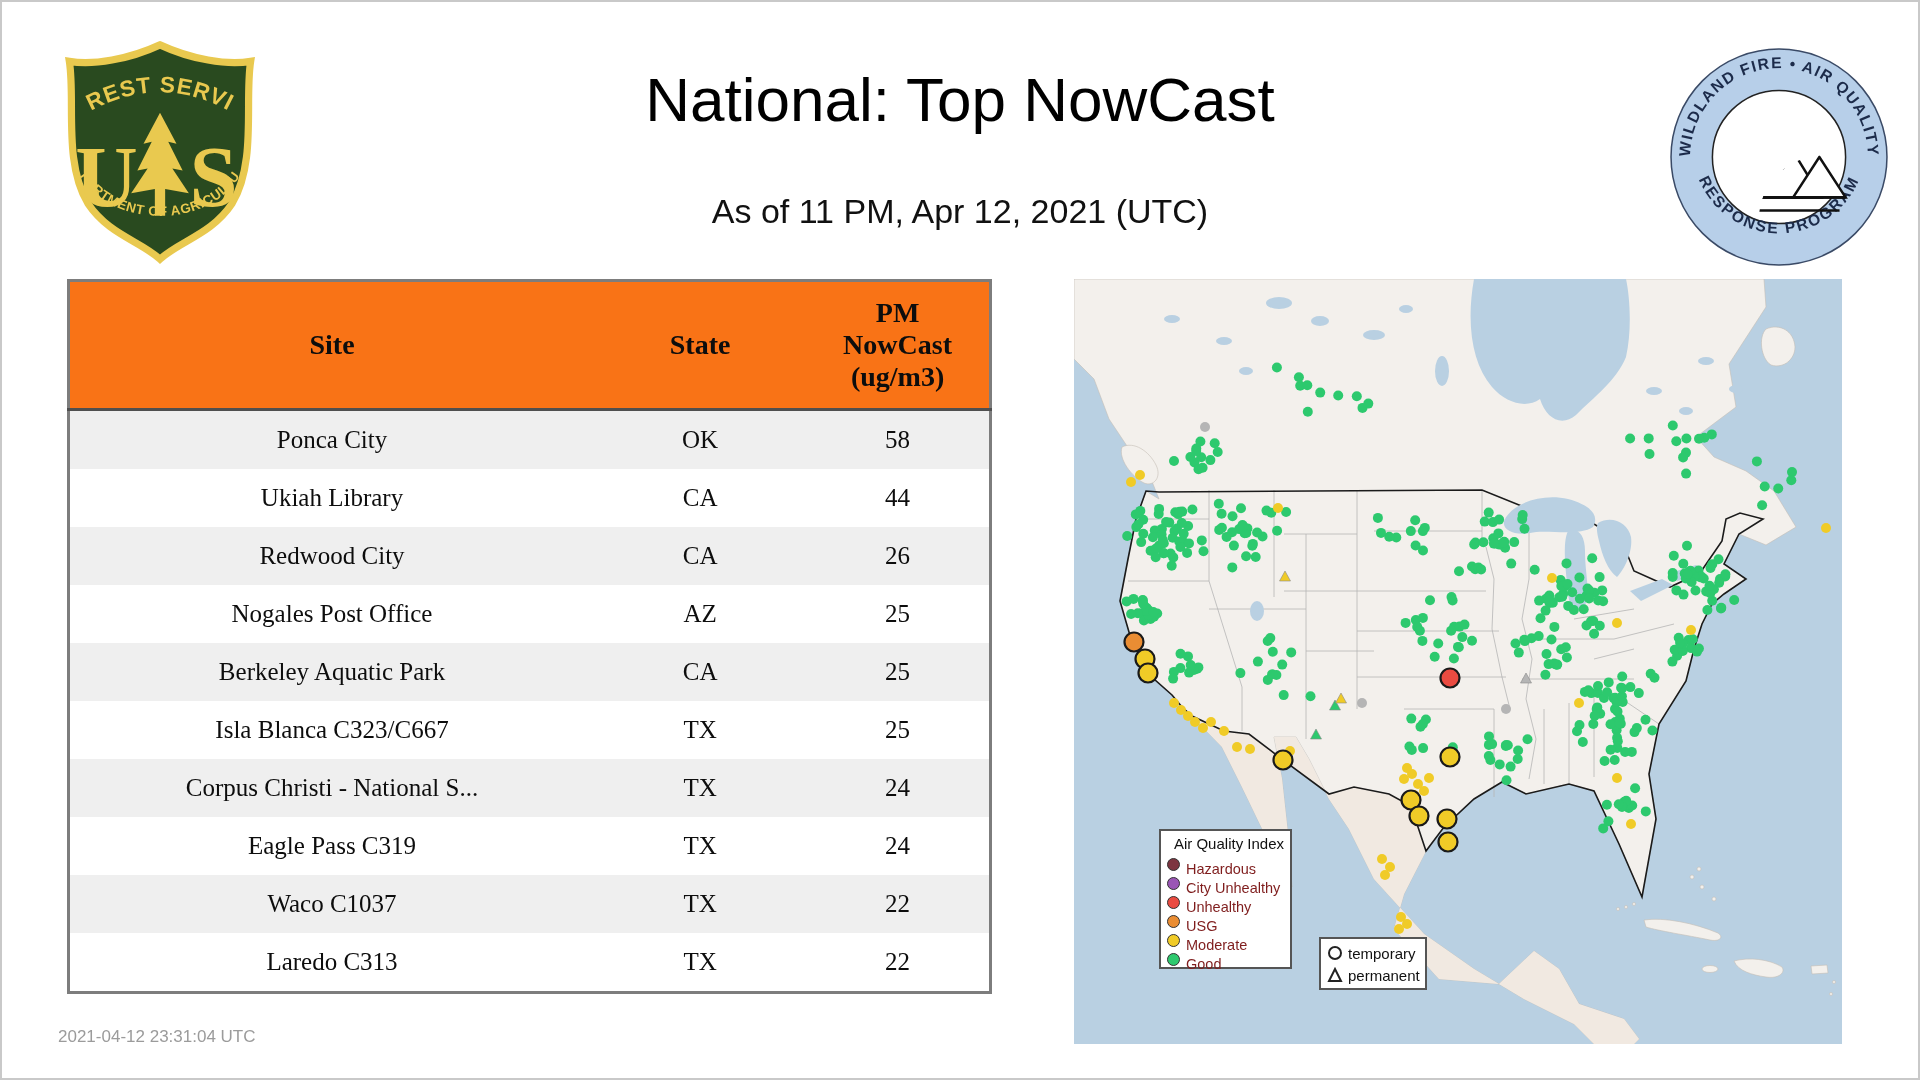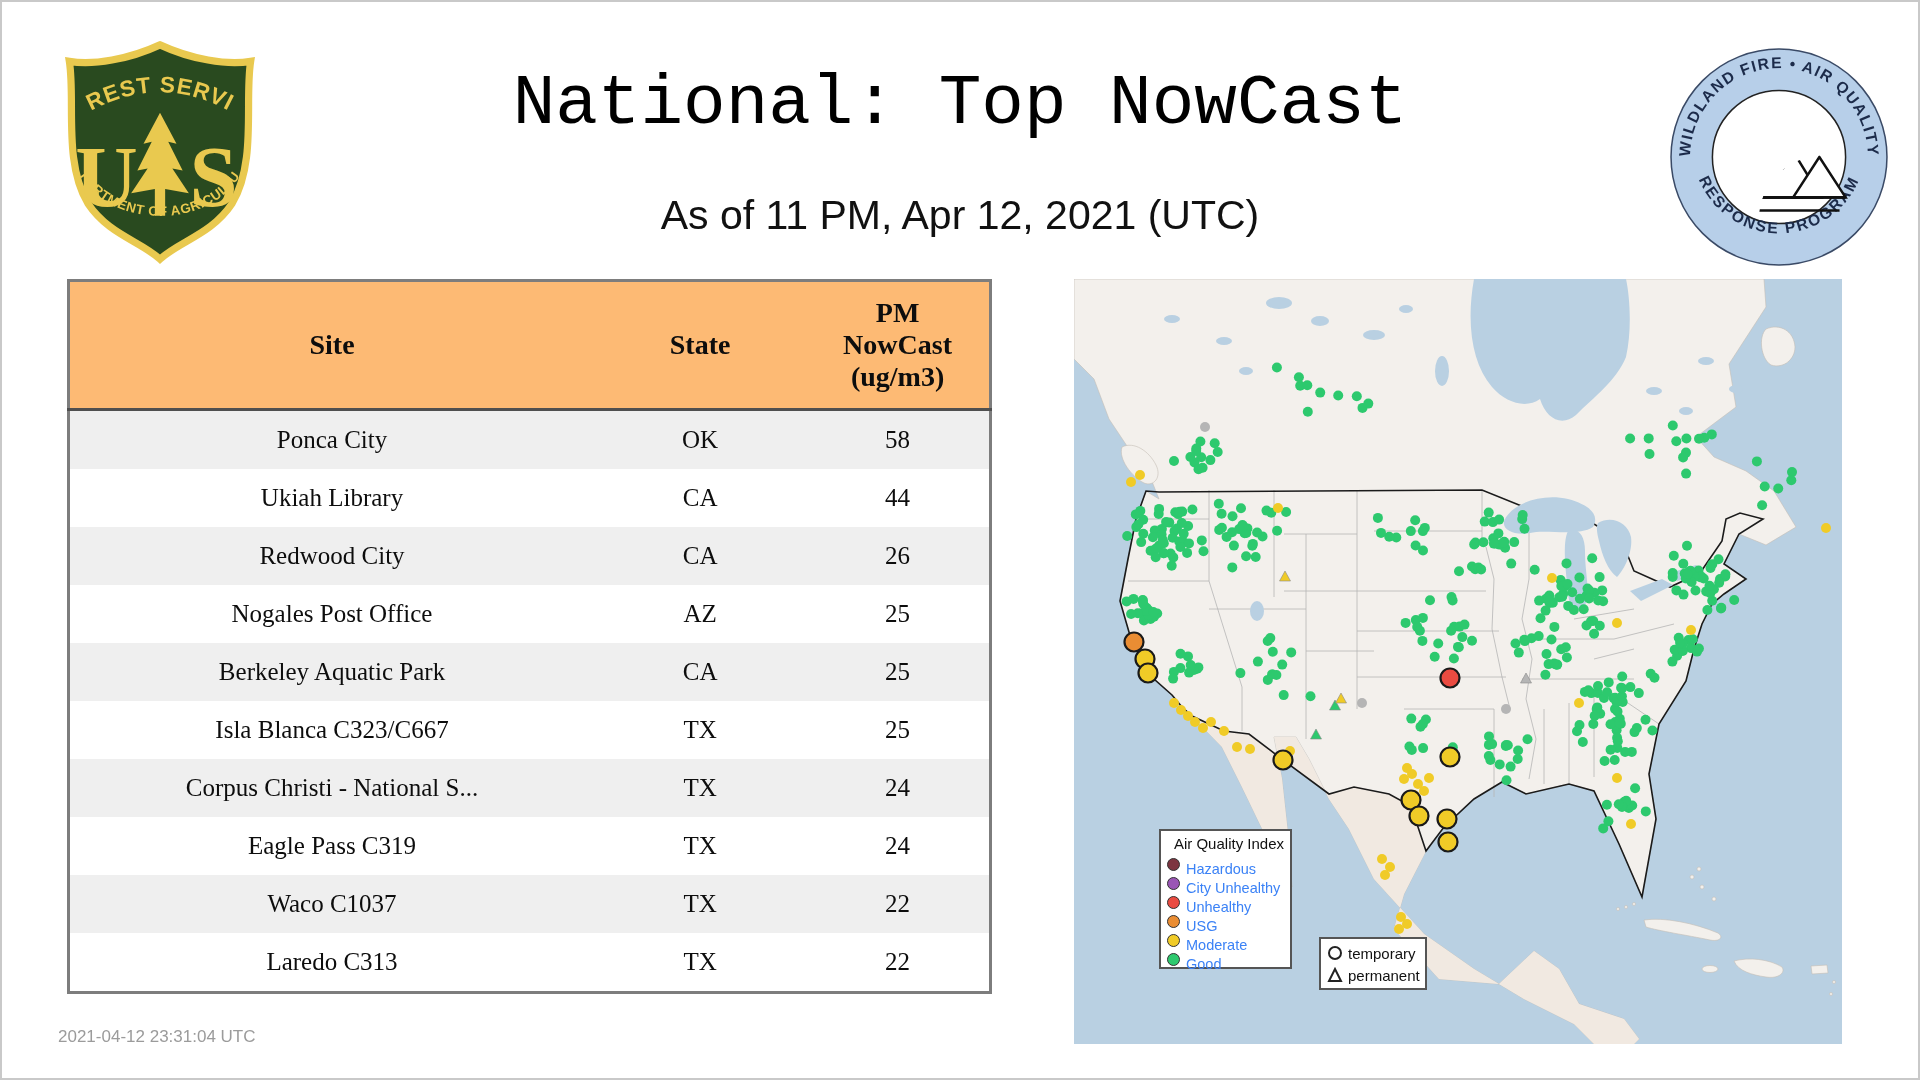--- a/index.html
+++ b/index.html
@@ -3,44 +3,44 @@
 <meta charset="utf-8">
 <style>
   html,body{margin:0;padding:0;background:#fff;}
   .page{position:relative;width:1920px;height:1080px;background:#ffffff;
         border:2px solid #c9c9c9;box-sizing:border-box;overflow:hidden;
         font-family:"Liberation Sans",sans-serif;}
   
   .fs-logo{position:absolute;left:55px;top:36px;width:206px;height:228px;}
   .wf-logo{position:absolute;left:1666px;top:44px;width:222px;height:222px;}
   .title{position:absolute;left:0;right:0;top:62px;text-align:center;
-         font-size:71px;color:#000;letter-spacing:0;font-family:Liberation Mono, monospace;}
+         font-size:62px;color:#000;letter-spacing:0;}
   .subtitle{position:absolute;left:0;right:0;top:190px;text-align:center;
-            font-size:41px;color:#111;}
+            font-size:34px;color:#111;}
   
   .table-wrap{position:absolute;left:65px;top:277px;width:925px;}
   table.now{width:100%;border-collapse:collapse;border:3px solid #7d7d7d;
             font-family:"Liberation Serif",serif;color:#0d0d0d;}
-  table.now thead th{background:#fdba74;height:124px;font-size:28px;font-weight:bold;
+  table.now thead th{background:#f97316;height:124px;font-size:28px;font-weight:bold;
             border-bottom:3px solid #4f4f4f;text-align:center;vertical-align:middle;}
   table.now thead th .hline{display:block;line-height:1.15;}
   table.now tbody td{height:58px;font-size:25px;text-align:center;vertical-align:middle;padding:0;}
   table.now tbody tr:nth-child(odd){background:#efefef;}
   table.now tbody tr:nth-child(even){background:#ffffff;}
   .col-site{width:57%;margin-left:36px;} .col-state{width:23%;margin-top:30px;} .col-pm{width:20%;}
   
   .map-wrap{position:absolute;left:1072px;top:277px;width:768px;height:765px;}
   .map-svg{position:absolute;left:0;top:0;width:100%;height:100%;display:block;}
   .aqi-legend{position:absolute;left:85px;top:550px;width:133px;height:140px;
       background:#fff;border:2px solid #555;box-sizing:border-box;padding:4px 6px 2px 6px;}
   .aqi-legend .lg-title{font-size:15px;color:#111;text-align:right;margin-bottom:3px;}
   .lg-row{display:flex;align-items:center;height:19px;}
   .lg-swatch{width:13px;height:13px;border-radius:50%;border:1.6px solid #333;
       box-sizing:border-box;margin-right:6px;flex:0 0 13px;}
-  .lg-label{font-size:14.5px;color:#3b82f6;white-space:nowrap;margin-top:8px;}
+  .lg-label{font-size:14.5px;color:#7f1d1d;white-space:nowrap;margin-top:8px;}
   .sym-legend{position:absolute;left:245px;top:638px;width:108px;height:53px;
       background:#fff;border:2px solid #555;box-sizing:border-box;padding:3px 6px;margin-top:20px;}
   .sym-row{display:flex;align-items:center;height:22px;}
   .sym-shape{width:16px;height:16px;margin-right:5px;flex:0 0 16px;}
   .sym-label{font-size:15px;color:#111;white-space:nowrap;}
   
   .footer{position:absolute;left:56px;top:1025px;font-size:17px;color:#9b9b9b;}
 </style>
 </head>
 <body>

